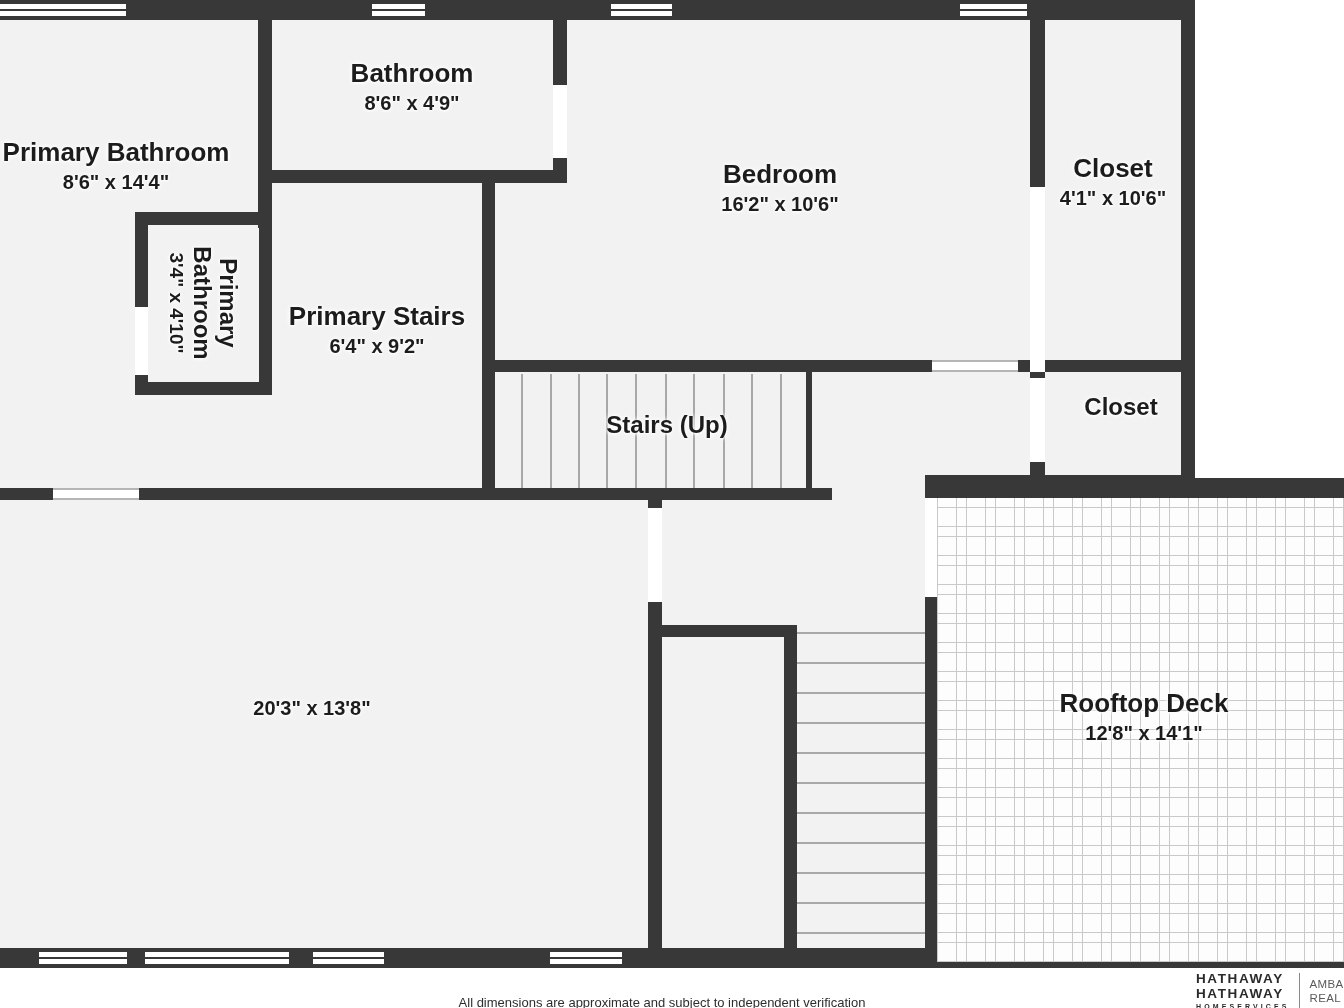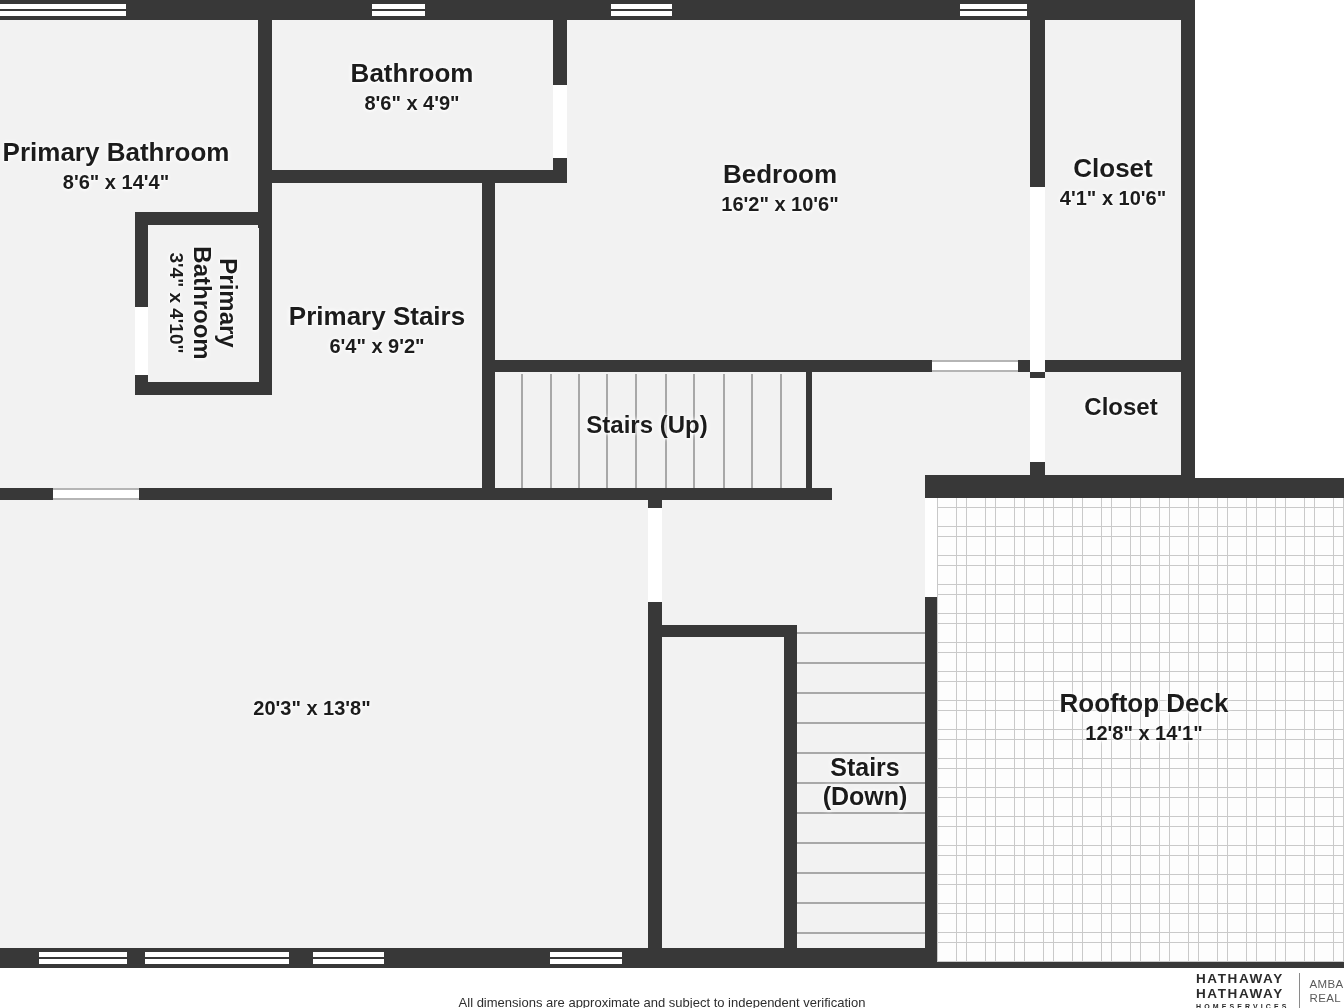--- a/index.html
+++ b/index.html
@@ -150,41 +150,38 @@
   <div class="label rot" style="left:203px;top:303px">
     <div class="room-name">Primary Bathroom</div>
     <div class="room-dims">3'4" x 4'10"</div>
   </div>
 
   <div class="label" style="left:377px;top:302px">
     <div class="room-name">Primary Stairs</div>
     <div class="room-dims">6'4" x 9'2"</div>
   </div>
 
-  <div class="label" style="left:647px;top:411px">
+  <div class="label" style="left:667px;top:411px">
     <div class="room-name" style="font-size:24px">Stairs (Up)</div>
   </div>
 
   <div class="label" style="left:1121px;top:393px">
     <div class="room-name" style="font-size:24px">Closet</div>
   </div>
 
   <div class="label" style="left:1144px;top:689px">
     <div class="room-name">Rooftop Deck</div>
     <div class="room-dims">12'8" x 14'1"</div>
   </div>
 
   <div class="label" style="left:312px;top:694px">
     <div class="room-dims">20'3" x 13'8"</div>
   </div>
 
 
-  <div class="label wrap" style="left:865px;top:753px;width:116px">
-    <div class="room-name" style="font-size:25px">Stairs (Down)</div>
-  </div>
 
   <div class="footer-note">All dimensions are approximate and subject to independent verification</div>
 
   <div class="brand">
     <div class="brand-left">
       <div class="brand-l1">HATHAWAY</div>
       <div class="brand-l2">HATHAWAY</div>
       <div class="brand-l3">HOMESERVICES</div>
     </div>
     <div class="brand-divider"></div>

